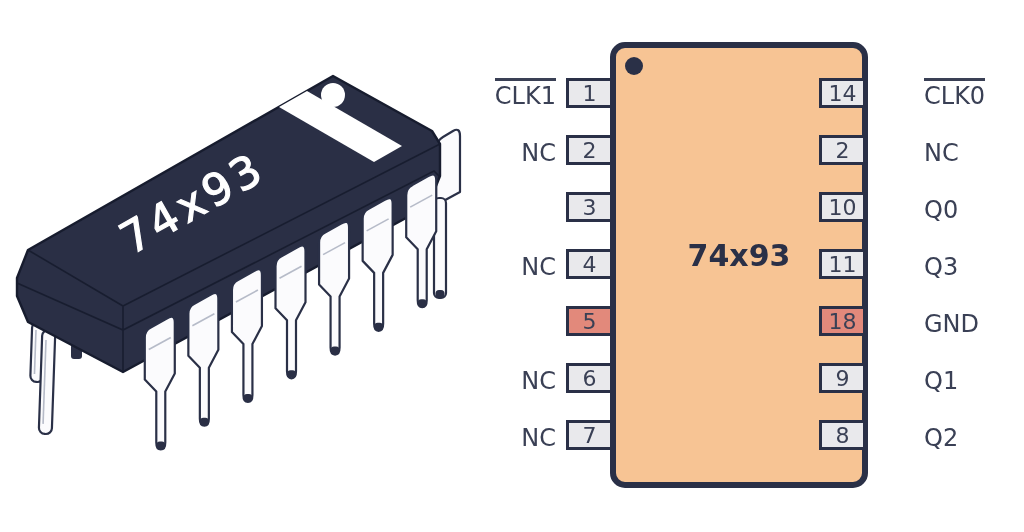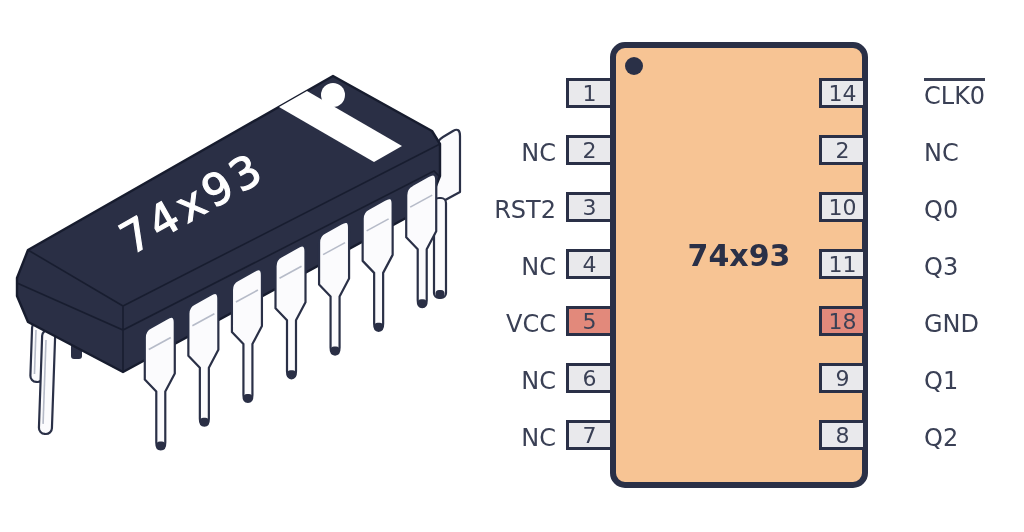--- a/index.html
+++ b/index.html
@@ -118,44 +118,43 @@
         </g>
       </g>
   </svg>
 
   <div>
     <div class="ic-body"></div>
     <div class="ic-dot"></div>
     <div class="ic-label">74x93</div>
     <div id="pin-rows">
         <div class="pin-row" style="top: 78px;">
+          <div class="pin-lbl left"><span class="pin-name ov">CLK1</span></div>
           <div class="pin-box left">1</div>
           <div class="pin-box right">14</div>
           <div class="pin-lbl right"><span class="pin-name ov">CLK0</span></div>
         </div>
         <div class="pin-row" style="top: 135px;">
           <div class="pin-lbl left"><span class="pin-name">NC</span></div>
           <div class="pin-box left">2</div>
           <div class="pin-box right">2</div>
           <div class="pin-lbl right"><span class="pin-name">NC</span></div>
         </div>
         <div class="pin-row" style="top: 192px;">
-          <div class="pin-lbl left"><span class="pin-name">RST2</span></div>
           <div class="pin-box left">3</div>
           <div class="pin-box right">10</div>
           <div class="pin-lbl right"><span class="pin-name">Q0</span></div>
         </div>
         <div class="pin-row" style="top: 249px;">
           <div class="pin-lbl left"><span class="pin-name">NC</span></div>
           <div class="pin-box left">4</div>
           <div class="pin-box right">11</div>
           <div class="pin-lbl right"><span class="pin-name">Q3</span></div>
         </div>
         <div class="pin-row" style="top: 306px;">
-          <div class="pin-lbl left"><span class="pin-name">VCC</span></div>
           <div class="pin-box left power">5</div>
           <div class="pin-box right power">18</div>
           <div class="pin-lbl right"><span class="pin-name">GND</span></div>
         </div>
         <div class="pin-row" style="top: 363px;">
           <div class="pin-lbl left"><span class="pin-name">NC</span></div>
           <div class="pin-box left">6</div>
           <div class="pin-box right">9</div>
           <div class="pin-lbl right"><span class="pin-name">Q1</span></div>
         </div>

